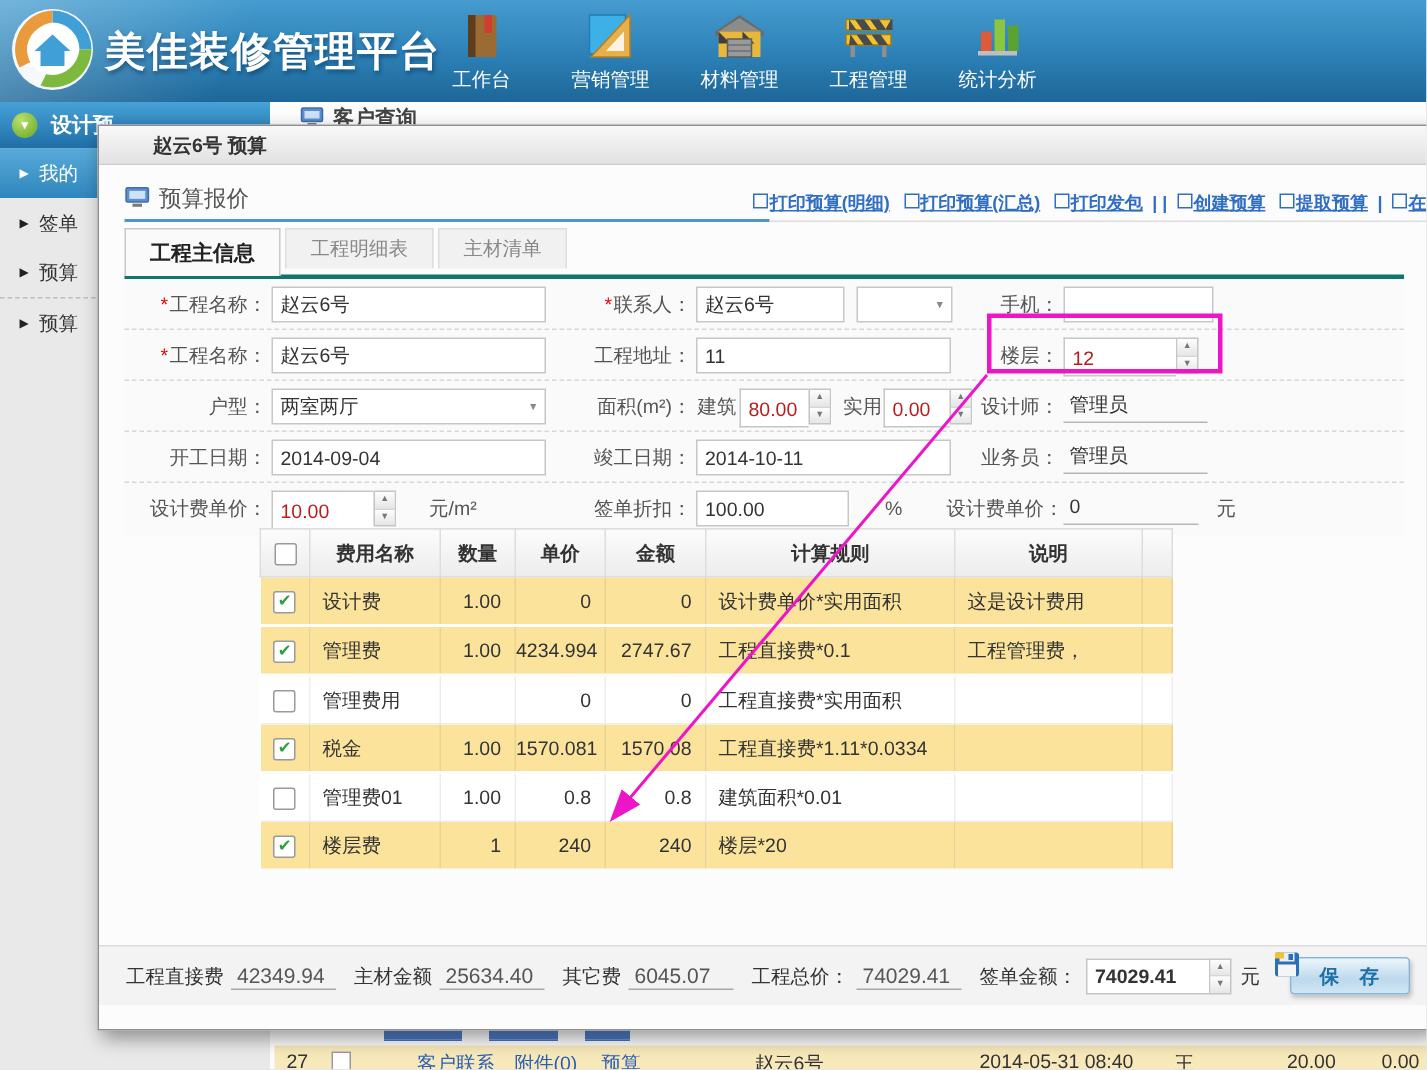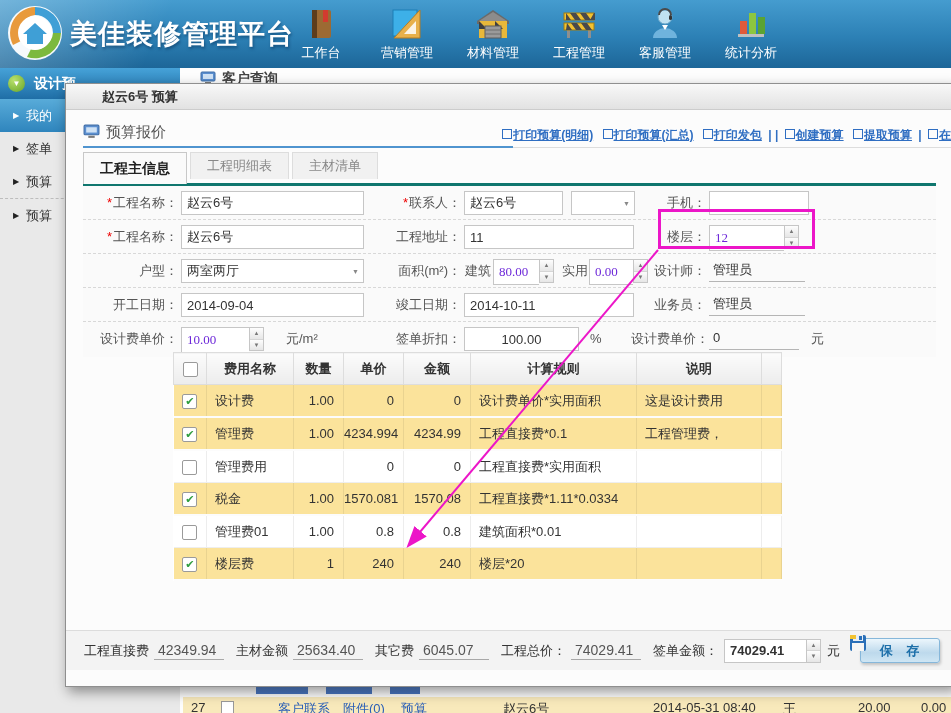--- a/index.html
+++ b/index.html
@@ -60,22 +60,22 @@
     font-weight:bold;color:#222;font-size:14px;}
   .form{position:absolute;left:17px;top:99px;width:853px;height:171px;background:#fafafa;border-top:3px solid #0f766e;z-index:3;}
   .frow{position:relative;height:34px;border-bottom:1px dashed #d8d8d8;box-sizing:border-box;}
   .frow:last-child{border-bottom:none;}
   .lbl{position:absolute;top:0;height:34px;line-height:34px;font-size:13px;color:#555;text-align:right;white-space:nowrap;}
   .l1{left:0;width:95px;} .l2{left:255px;width:123px;} .l3{left:548px;width:75px;}
   .req{color:#e00;margin-right:1px;}
   .inp{position:absolute;top:5px;height:24px;border:1px solid #c6c6c6;font-size:13px;color:#333;
     padding:0 5px;background:#fff;box-sizing:border-box;font-family:inherit;}
   .nspin{position:absolute;top:5px;display:flex;height:24px;}
-  .nspin input{height:24px;border:1px solid #c6c6c6;border-right:none;font-size:13px;color:#6d28d9;
-    padding:12px 5px;box-sizing:border-box;font-family:Liberation Serif, serif;}
+  .nspin input{height:24px;border:1px solid #c6c6c6;border-right:none;font-size:13px;color:#b91c1c;
+    padding:12px 5px;box-sizing:border-box;font-family:Liberation Sans, sans-serif;}
   .arr{width:15px;border:1px solid #c6c6c6;display:flex;flex-direction:column;box-sizing:border-box;background:#f2f2f2;}
   .arr span{flex:1;font-size:6px;line-height:1;display:flex;align-items:center;justify-content:center;color:#777;
     background:linear-gradient(#fdfdfd,#e6e6e6);cursor:pointer;}
   .arr span:first-child{border-bottom:1px solid #d5d5d5;}
   .select{position:absolute;top:5px;height:24px;border:1px solid #c6c6c6;background:#fff;box-sizing:border-box;
     font-size:13px;color:#333;line-height:22px;padding:0 18px 0 5px;cursor:pointer;}
   .select .dd{position:absolute;right:4px;top:1px;font-size:7px;color:#888;line-height:22px;}
   .roval{position:absolute;top:6px;height:22px;line-height:20px;font-size:13px;color:#333;
     border-bottom:1px solid #b5b5b5;padding:0 4px;box-sizing:border-box;}
   .unit{position:absolute;top:0;height:34px;line-height:34px;font-size:13px;color:#555;}
@@ -170,32 +170,20 @@
           <svg width="36" height="34" viewBox="0 0 36 34">
               <rect x="6" y="22" width="3" height="9" fill="#8f8f8f"></rect>
               <rect x="27" y="22" width="3" height="9" fill="#8f8f8f"></rect>
               <rect x="3" y="6" width="30" height="7" fill="#f2c230" stroke="#9f7d12"></rect>
               <path d="M5 6 l5 7 h-5 z M15 6 l5 7 h-6 l-5 -7 z M25 6 l5 7 h-6 l-5 -7 z M34 6 l-1 0 l-4 7 h5 z" fill="#4a4a4a"></path>
               <rect x="3" y="16" width="30" height="7" fill="#f2c230" stroke="#9f7d12"></rect>
               <path d="M6 16 l5 7 h-6 z M16 16 l5 7 h-6 l-5 -7 z M26 16 l5 7 h-6 l-5 -7 z" fill="#4a4a4a"></path>
             </svg>
         </span>
         <span>工程管理</span>
-      </div>
-      <div class="nav-it">
-        <span class="ic">
-          <svg width="32" height="34" viewBox="0 0 32 34">
-              <circle cx="16" cy="10" r="7" fill="#bfe2f2" stroke="#6aa6c9"></circle>
-              <path d="M9 8 a7 7 0 0 1 14 0 l-2 0 a5 5 0 0 0 -10 0 z" fill="#4a4a4a"></path>
-              <rect x="20" y="8" width="3" height="5" rx="1.5" fill="#333"></rect>
-              <path d="M4 31 a12 10 0 0 1 24 0 z" fill="#6fb3dd"></path>
-              <path d="M13 18 h6 l-3 5 z" fill="#fff"></path>
-            </svg>
-        </span>
-        <span>客服管理</span>
       </div>
       <div class="nav-it">
         <span class="ic">
           <svg width="34" height="34" viewBox="0 0 34 34">
               <path d="M4 30 l26 0 l0 -3 l-26 0 z" fill="#bfbfbf"></path>
               <rect x="6" y="14" width="7" height="13" fill="#e05a3a"></rect>
               <rect x="15" y="6" width="7" height="21" fill="#8cc63f"></rect>
               <rect x="24" y="10" width="7" height="17" fill="#5aa332"></rect>
             </svg>
         </span>
@@ -354,21 +342,21 @@
         <span class="lbl l1">设计费单价：</span>
         <div class="nspin" style="left:98px">
           <input style="width: 68px;" value="10.00">
           <span class="arr">
               <span>▲</span>
               <span>▼</span>
             </span>
         </div>
         <span class="unit" style="left:203px">元/m²</span>
         <span class="lbl l2">签单折扣：</span>
-        <input class="inp" style="left: 381px; width: 115px; text-align: center;" value="100.00">
+        <input class="inp" style="left: 381px; width: 102px;" value="100.00">
         <span class="unit" style="left:507px">%</span>
         <span class="lbl l3">设计费单价：</span>
         <span class="roval" style="left:626px;width:90px">0</span>
         <span class="unit" style="left:728px">元</span>
       </div>
     </div>
 
     <div class="hl-box"></div>
 
     <table class="tbl">
@@ -403,21 +391,21 @@
           <td class="trr">0</td>
           <td class="tl">设计费单价*实用面积</td>
           <td class="tl">这是设计费用</td>
             <td></td>
         </tr>
         <tr class="y">
           <td class="c-cb"><span class="cb">✔</span></td>
           <td class="tl">管理费</td>
           <td class="trr">1.00</td>
           <td class="trr">4234.994</td>
-          <td class="trr">4234.99</td>
+          <td class="trr">2747.67</td>
           <td class="tl">工程直接费*0.1</td>
           <td class="tl">工程管理费，</td>
             <td></td>
         </tr>
         <tr class="w">
           <td class="c-cb"><span class="cb"></span></td>
           <td class="tl">管理费用</td>
           <td class="trr"></td>
           <td class="trr">0</td>
           <td class="trr">0</td>

